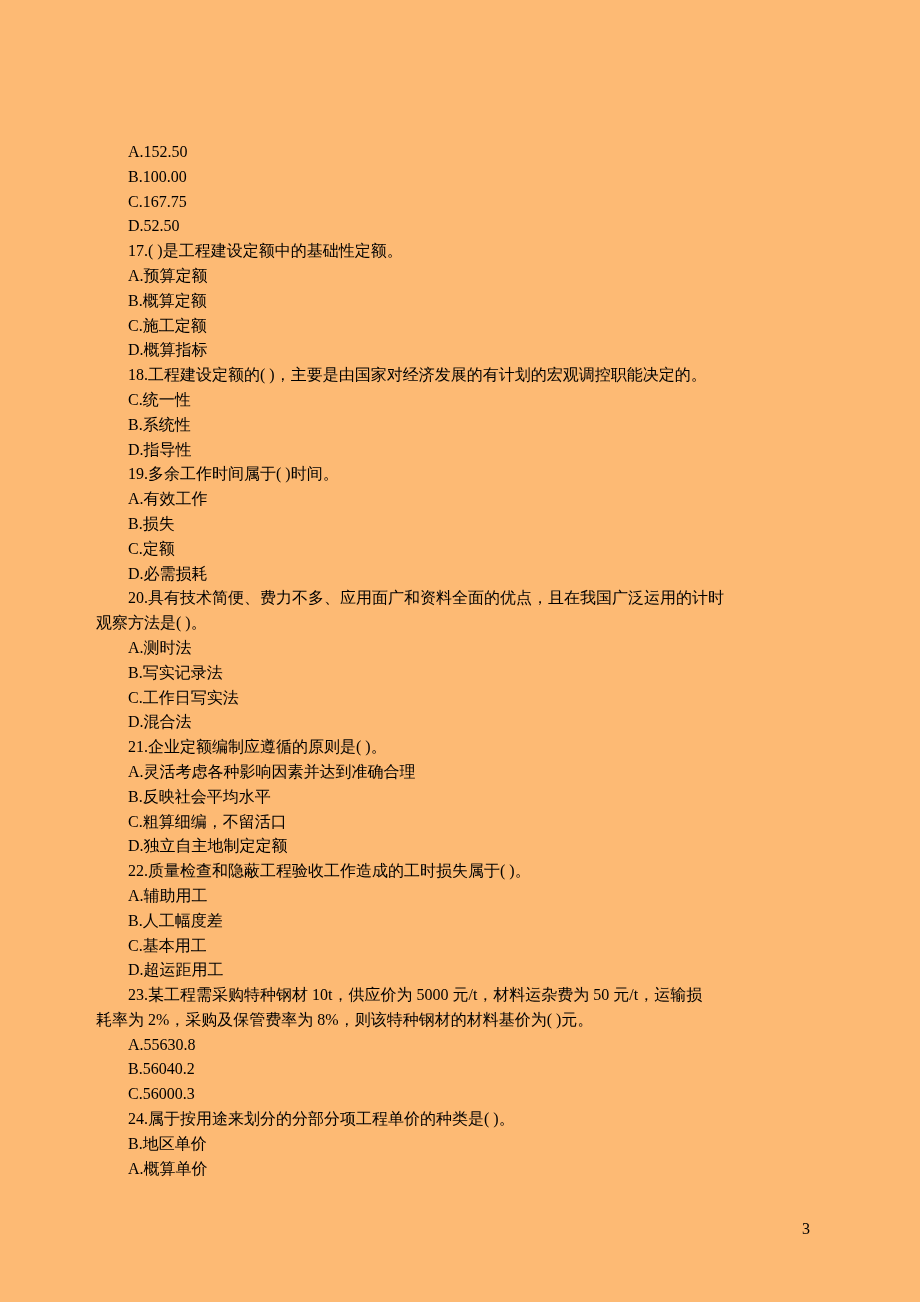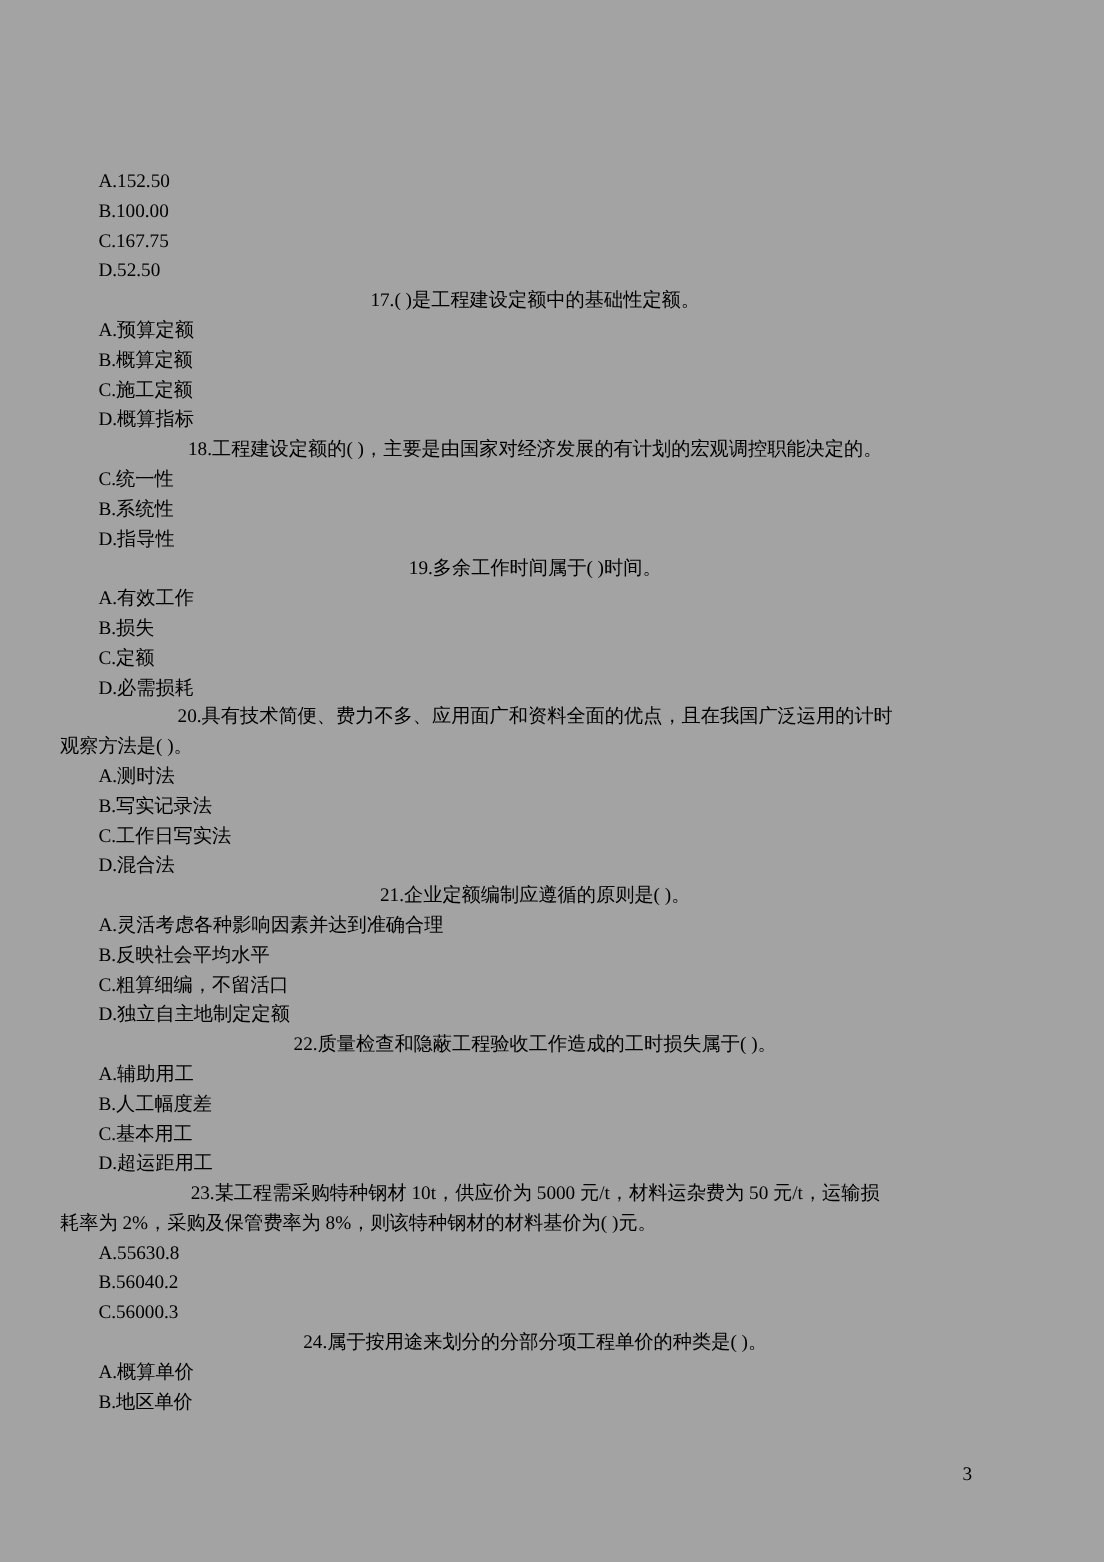--- a/index.html
+++ b/index.html
@@ -3,35 +3,34 @@
 <meta charset="utf-8">
 <style>
   html, body {
     margin: 0;
     padding: 0;
     background: #ffffff;
   }
   .page {
     width: 920px;
     height: 1302px;
-    background: #a3a3a3;
+    background: #fdba74;
     position: relative;
     font-family: "SimSun", "宋体", serif;
     font-size: 16px;
     color: #000000;
     line-height: 1.55;
     box-sizing: border-box;
-    padding: 140px 110px 0 50px;
+    padding: 140px 110px 0 96px;
   }
   .body-text {
     white-space: normal;
   }
   .q-line {
     text-indent: 2em;
-    text-align: center;
   }
   .opt-line {
     text-indent: 2em;
   }
   .wrap-line {
     text-indent: 0;
   }
   .page-num {
     position: absolute;
     bottom: 60px;
@@ -86,19 +85,19 @@
     <div class="opt-line">C.基本用工</div>
     <div class="opt-line">D.超运距用工</div>
 
     <div class="q-line">23.某工程需采购特种钢材 10t，供应价为 5000 元/t，材料运杂费为 50 元/t，运输损</div>
     <div class="wrap-line">耗率为 2%，采购及保管费率为 8%，则该特种钢材的材料基价为( )元。</div>
     <div class="opt-line">A.55630.8</div>
     <div class="opt-line">B.56040.2</div>
     <div class="opt-line">C.56000.3</div>
 
     <div class="q-line">24.属于按用途来划分的分部分项工程单价的种类是( )。</div>
+    <div class="opt-line">B.地区单价</div>
     <div class="opt-line">A.概算单价</div>
-    <div class="opt-line">B.地区单价</div>
 
   </div>
 
   <div class="page-num">3</div>
 </div>
 
 </body></html>

